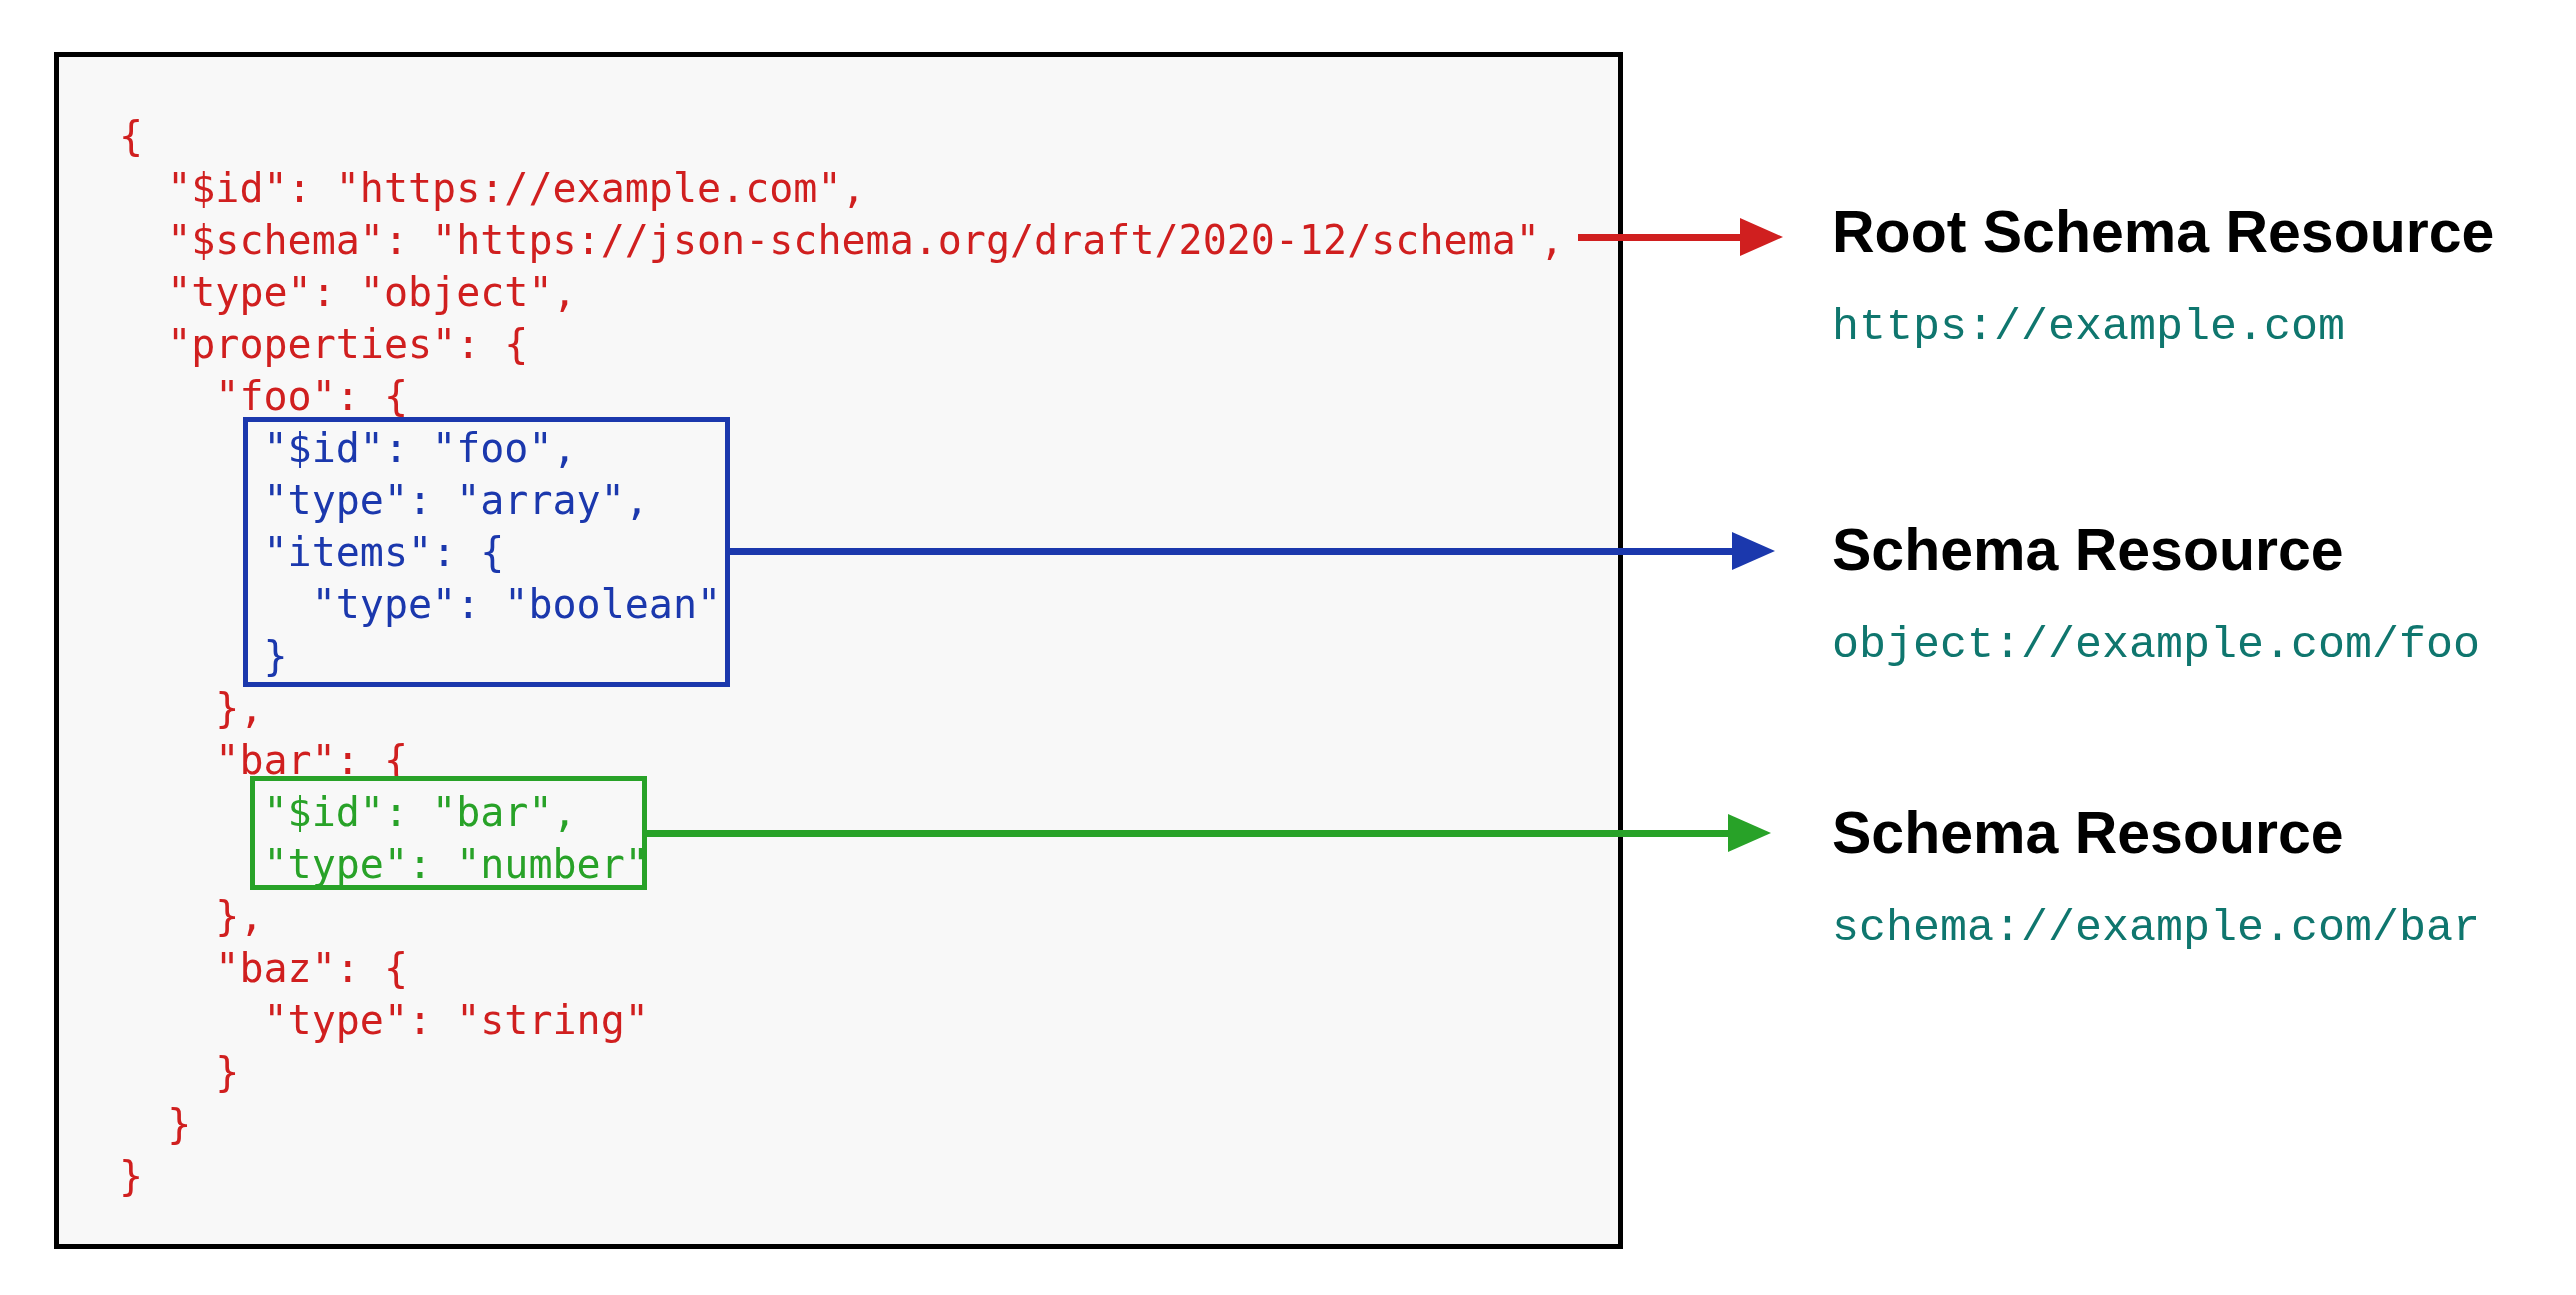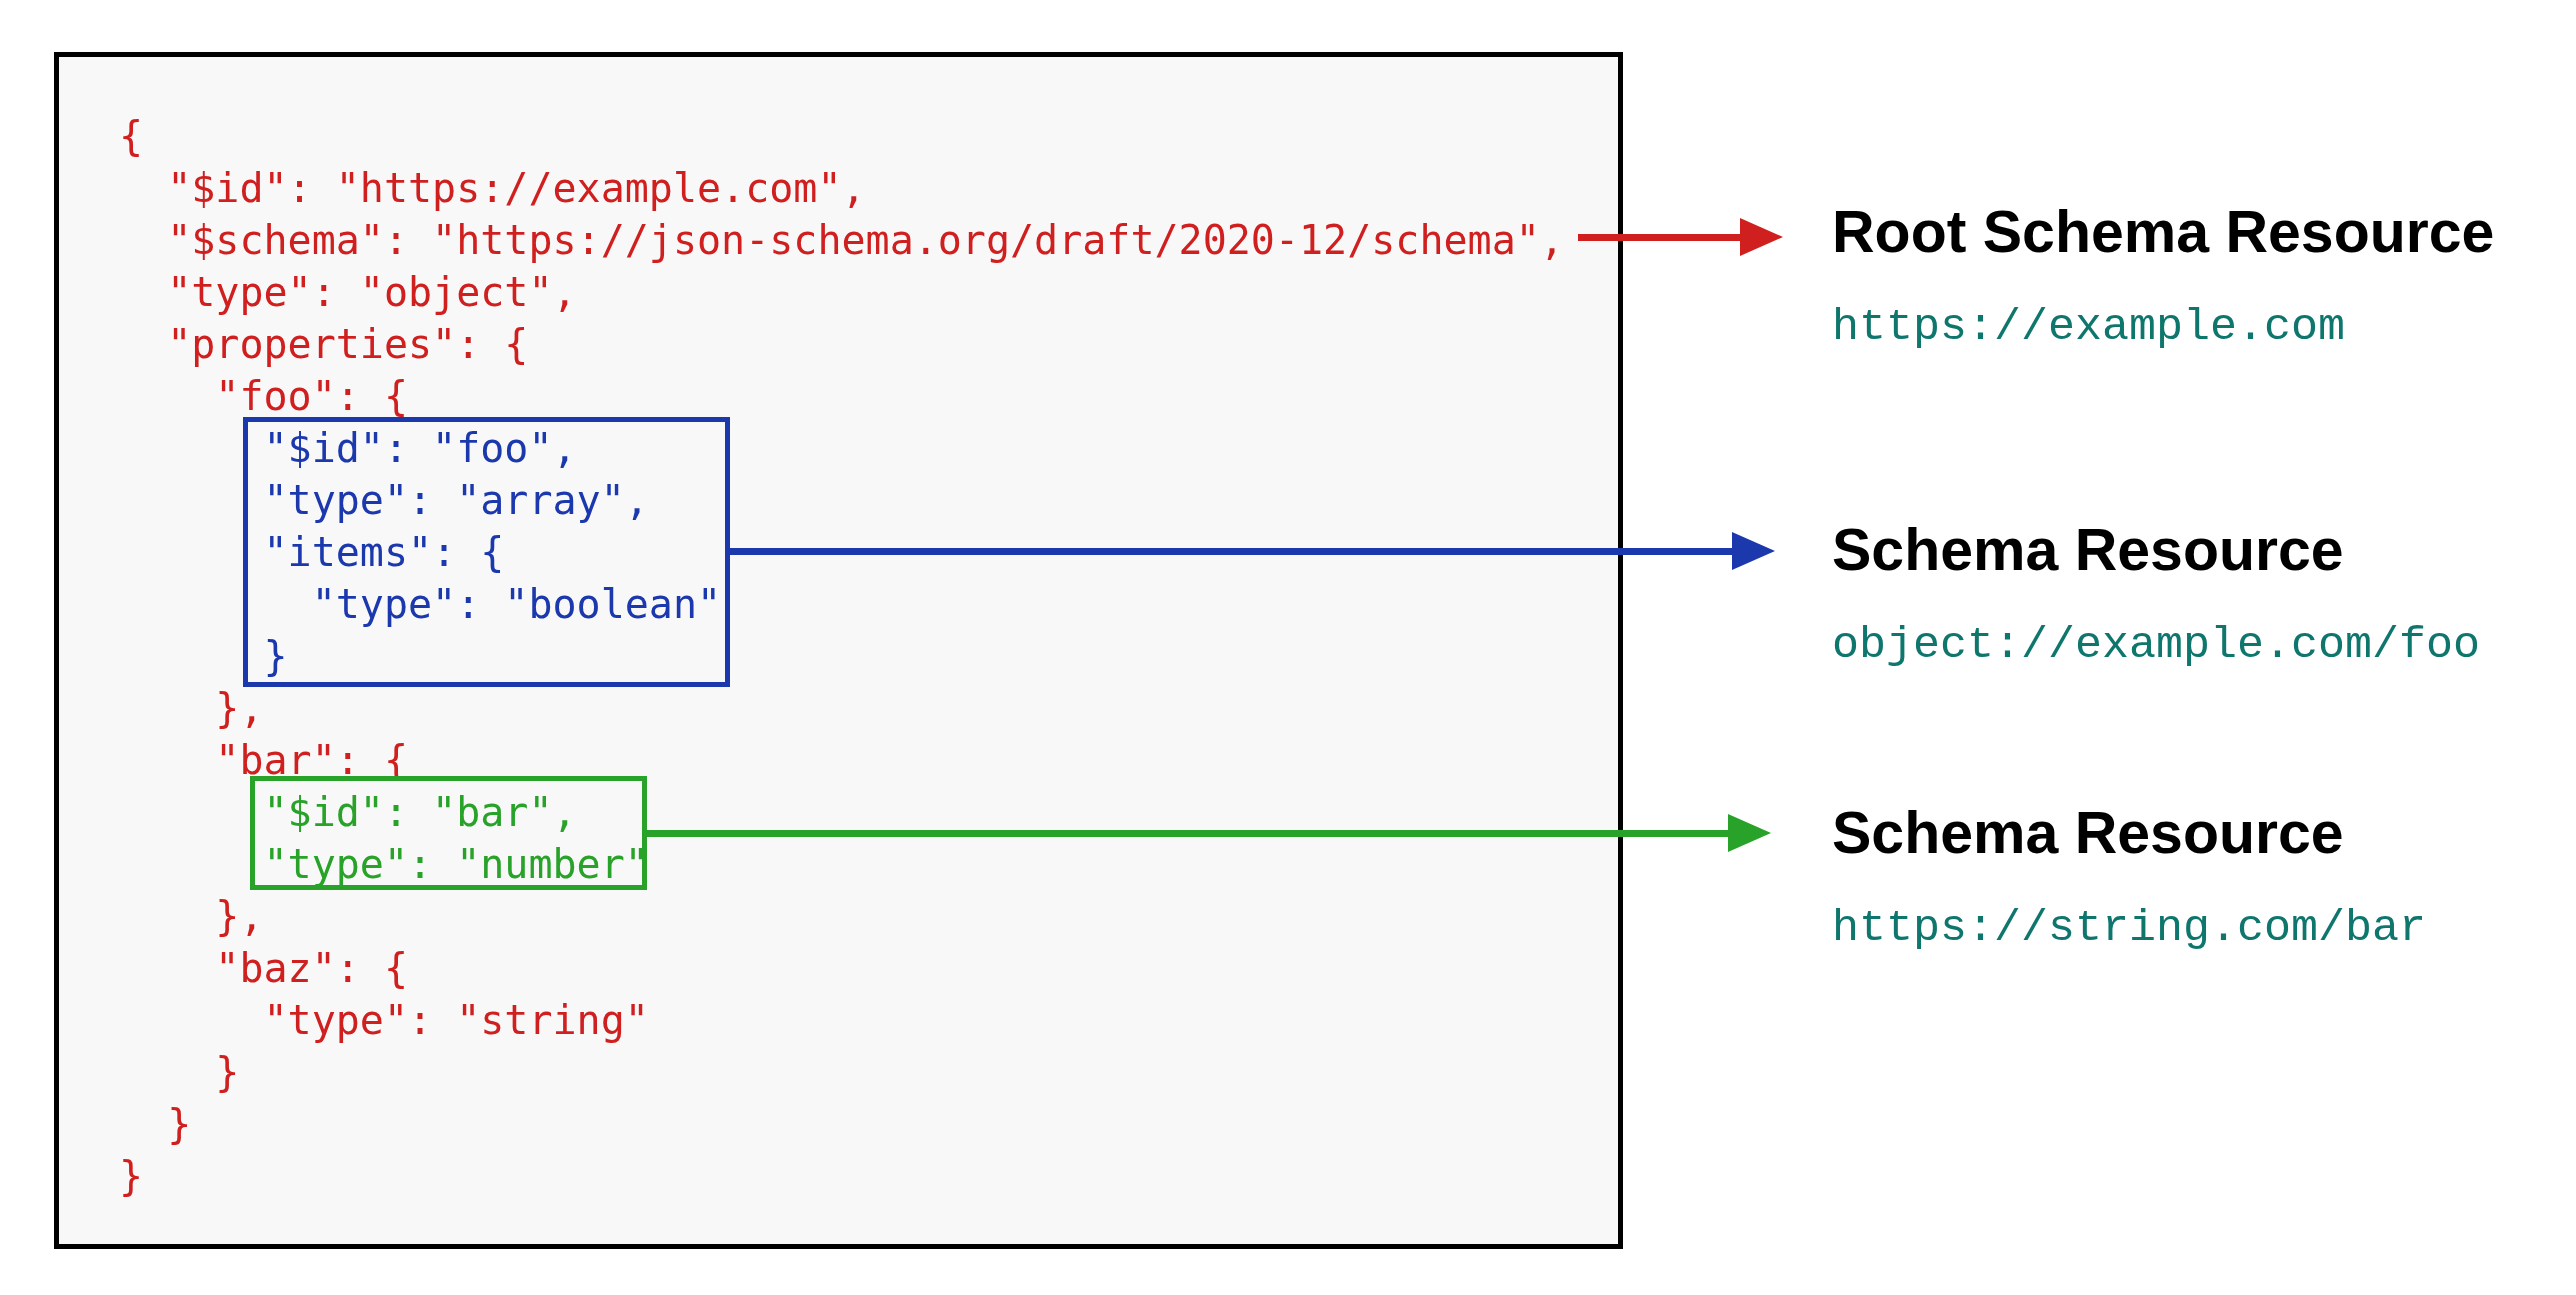--- a/index.html
+++ b/index.html
@@ -121,17 +121,17 @@
   <div id="annotation-root" class="annotation">
     <div class="ann-title">Root Schema Resource</div>
     <div class="ann-uri">https://example.com</div>
   </div>
   <div id="annotation-foo" class="annotation">
     <div class="ann-title">Schema Resource</div>
     <div class="ann-uri">object://example.com/foo</div>
   </div>
   <div id="annotation-bar" class="annotation">
     <div class="ann-title">Schema Resource</div>
-    <div class="ann-uri">https://string.com/bar</div>
+    <div class="ann-uri">schema://example.com/bar</div>
   </div>
 
 </div>
 
 
 </body></html>

